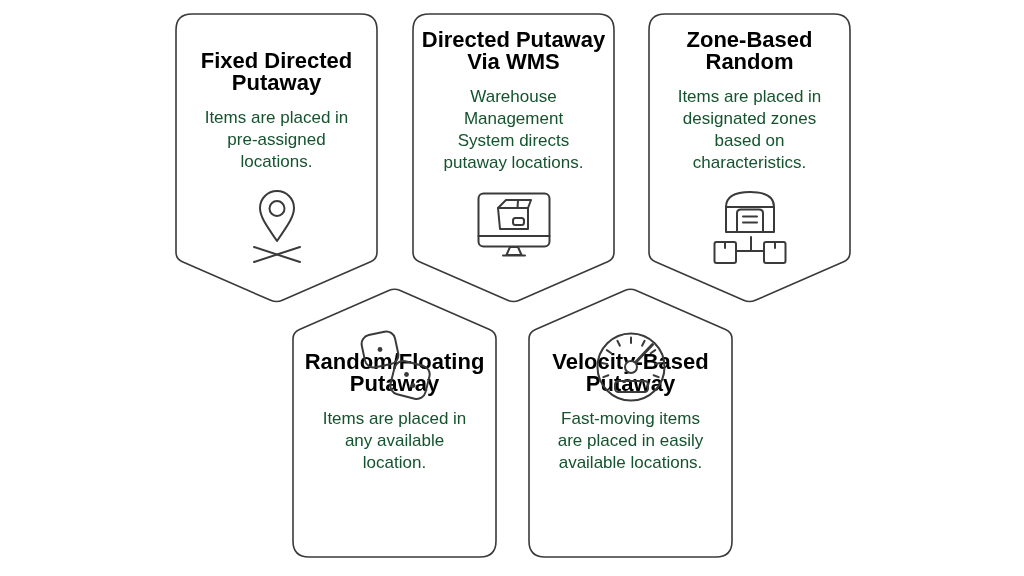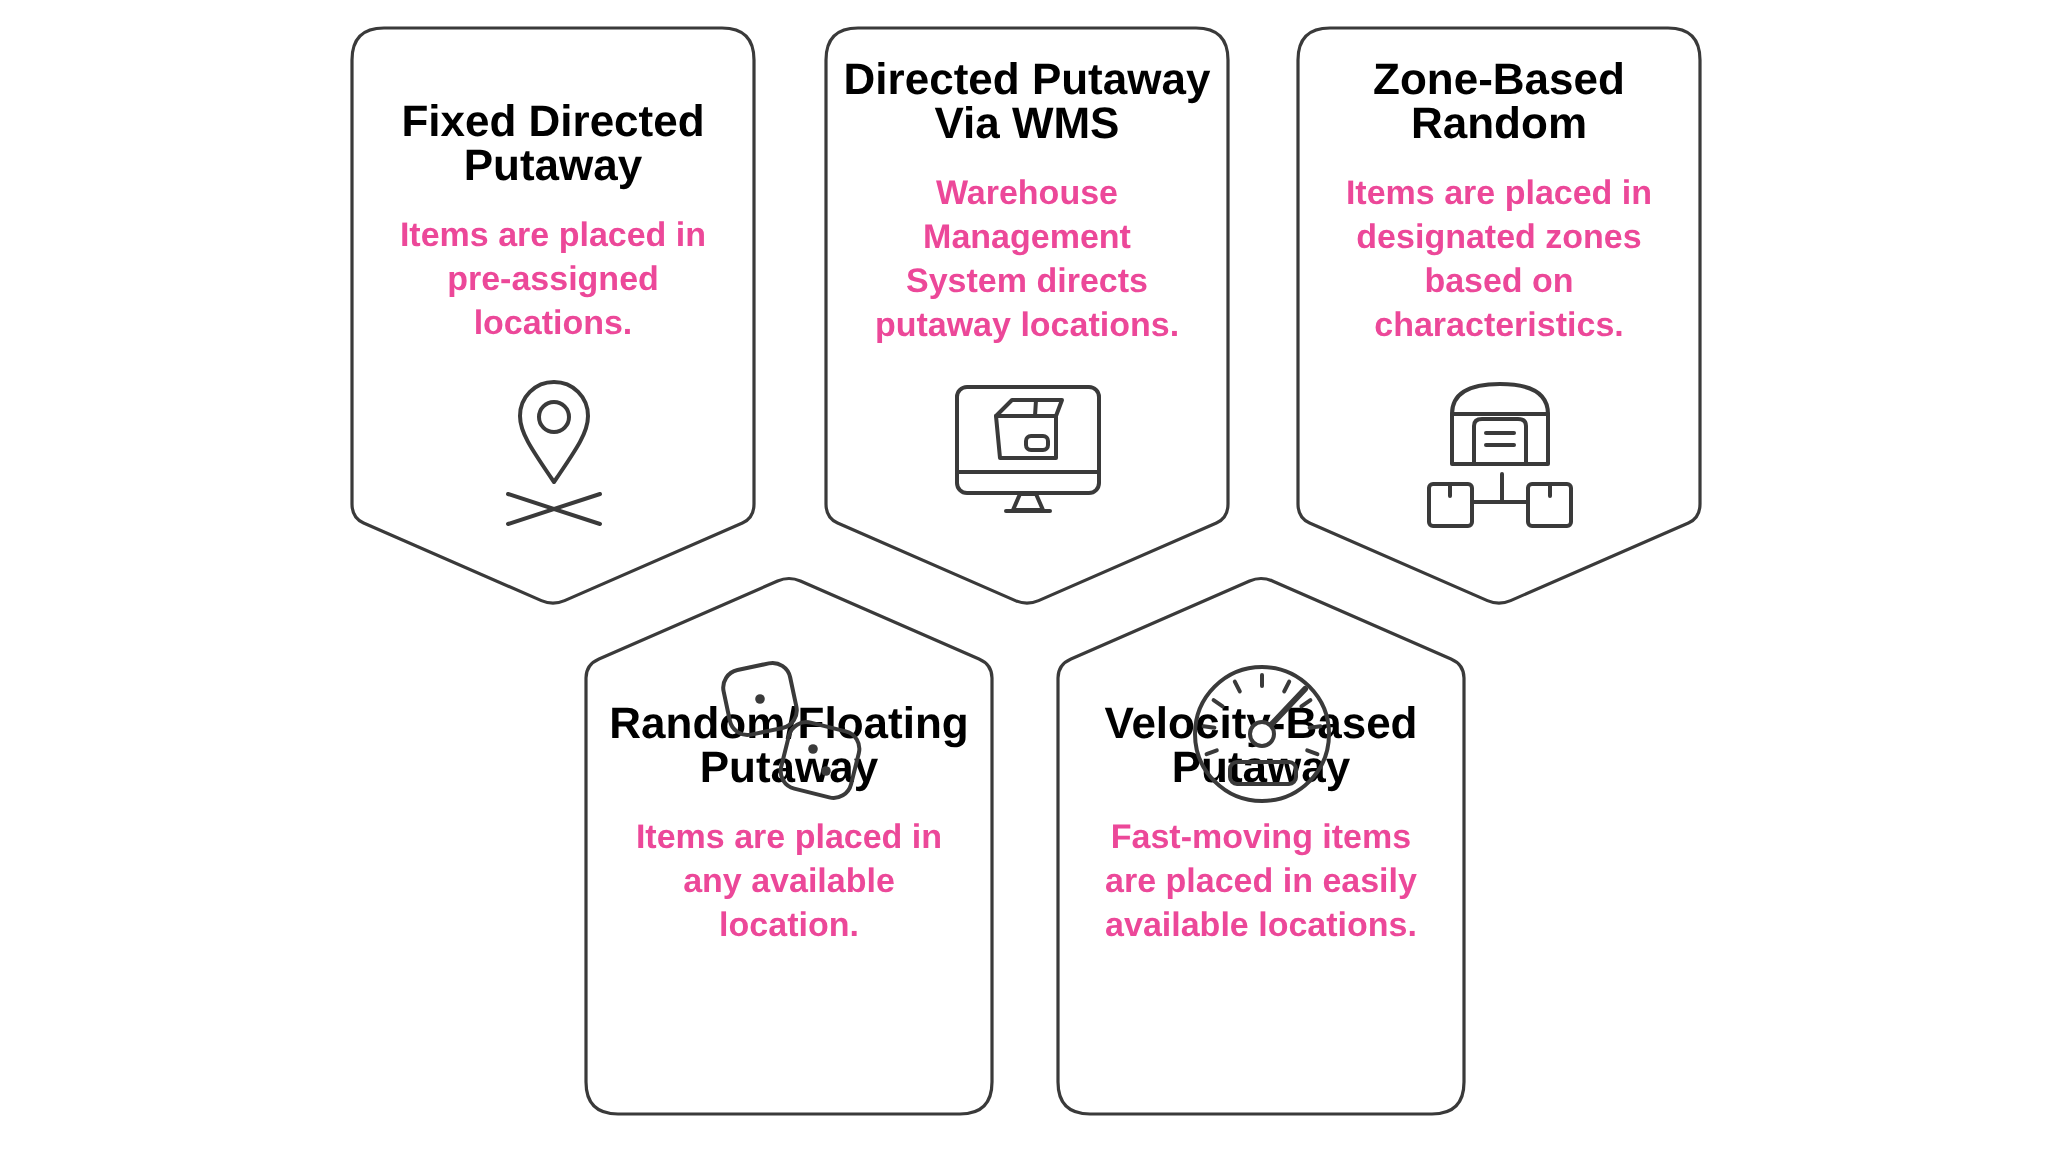--- a/index.html
+++ b/index.html
@@ -4,22 +4,22 @@
 <style>
   html,body{margin:0;padding:0;background:#fff;}
   .stage{position:relative;width:1024px;height:576px;background:#ffffff;overflow:hidden;
          font-family:"Liberation Sans","DejaVu Sans",sans-serif;}
   .card{position:absolute;}
   .card svg.shape{position:absolute;left:0;top:0;display:block;}
   .shape path{fill:#ffffff;stroke:#3a3a3a;stroke-width:1.6;stroke-linejoin:round;}
   .content{position:absolute;left:0;top:0;right:0;bottom:0;text-align:center;}
   .card-title{font-size:22px;line-height:22px;font-weight:bold;color:#000000;
               white-space:pre-line;margin:0 auto;}
-  .card-desc{font-size:17px;line-height:22px;color:#ec4899;white-space:pre-line;
-             margin:13px auto 0;font-weight:bold;}
+  .card-desc{font-size:17px;line-height:22px;color:#14532d;white-space:pre-line;
+             margin:13px auto 0;}
   
   .card1 .card-title{margin-top:37px;}
   .card2 .card-title,.card3 .card-title{margin-top:16px;}
   .card4 .card-title,.card5 .card-title{margin-top:64px;}
   .icon{position:absolute;left:50%;transform:translateX(-50%);}
   .icon svg{display:block;}
   .icon line,.icon path,.icon rect,.icon circle,.icon polygon,.icon polyline{
       fill:none;stroke:#3a3a3a;stroke-width:2;stroke-linecap:round;stroke-linejoin:round;}
   .icon .dot{fill:#3a3a3a;stroke:none;}
   .icon .fillwhite{fill:#ffffff;}

